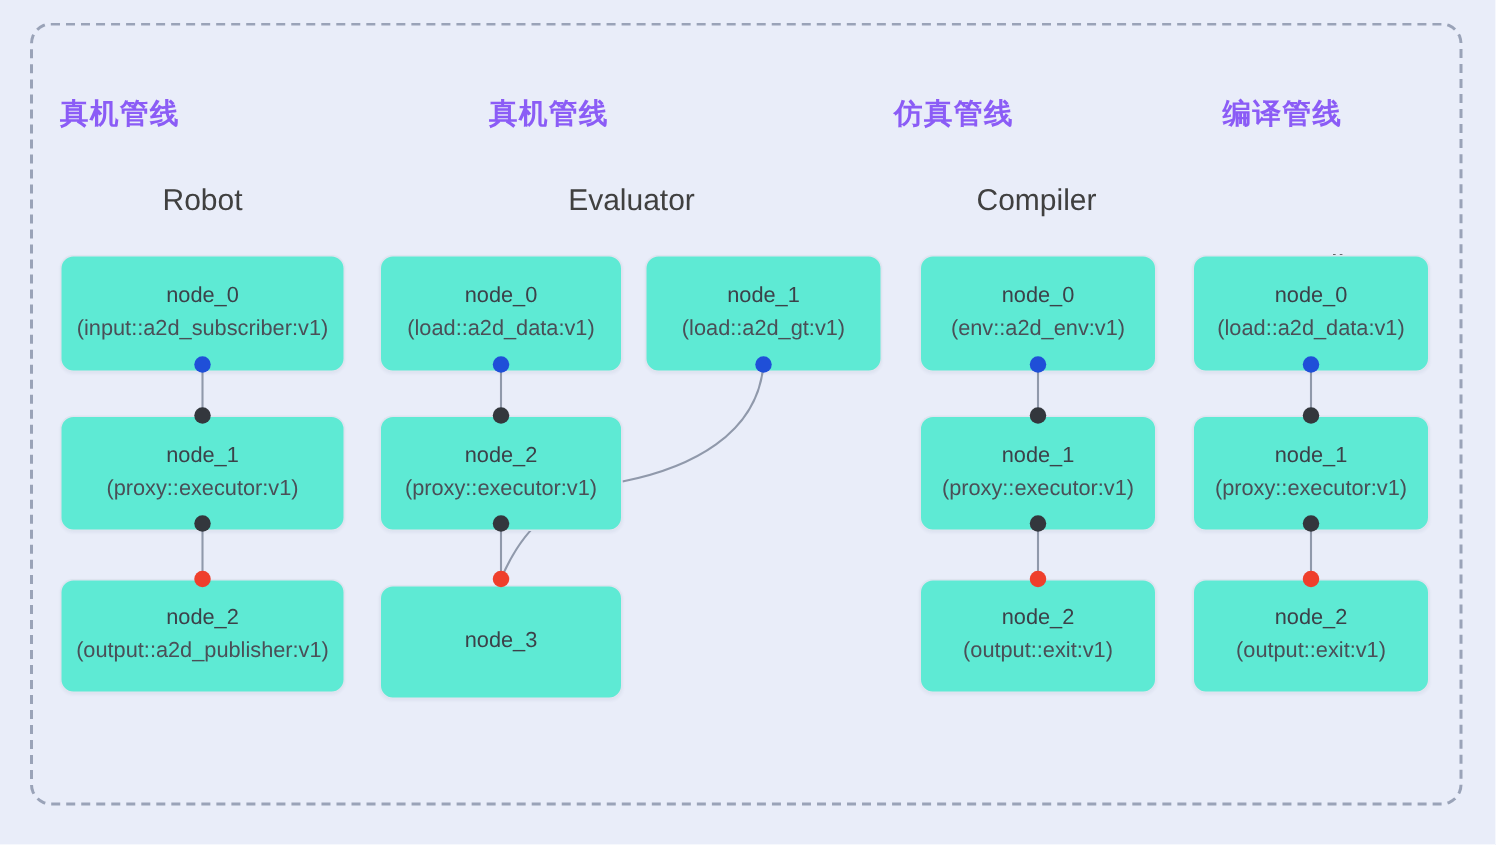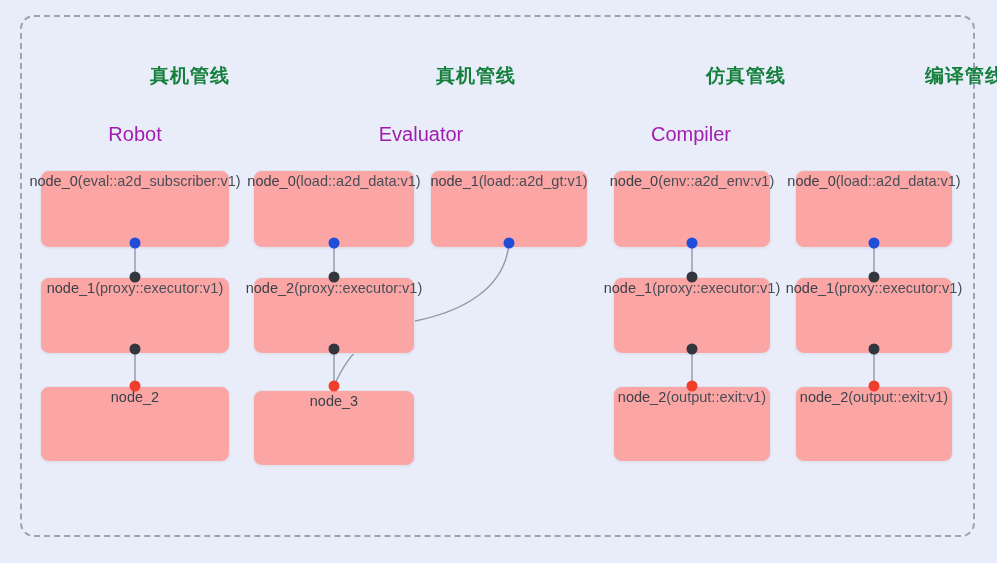--- a/index.html
+++ b/index.html
@@ -21,44 +21,45 @@
     top: 15px;
     width: 955px;
     height: 522px;
     box-sizing: border-box;
     border: 2px dashed #9aa3b8;
     border-radius: 14px;
     pointer-events: none;
   }
   .col-title {
     position: absolute;
-    text-align: right;
+    text-align: left;
     font-size: 19px;
     font-weight: 700;
-    color: #15803d;
+    color: #8b5cf6;
     letter-spacing: 1px;
     white-space: nowrap;
   }
   .col-sub {
     position: absolute;
     text-align: center;
     font-size: 20px;
     font-weight: 400;
-    color: #a21caf;
+    color: #404040;
     white-space: nowrap;
   }
   .node {
     position: absolute;
     box-sizing: border-box;
-    background: #fca5a5;
+    background: #5eead4;
     border: 1px solid #dfe4ef;
     border-radius: 9px;
     box-shadow: 0 1px 2px rgba(35,55,90,0.05);
     display: flex;
-    flex-direction: row;
+    flex-direction: column;
+    align-items: center;
     justify-content: center;
   }
   .node-title {
     font-size: 14.5px;
     color: #3c4149;
     line-height: 1.5;
   }
   .node-kind {
     font-size: 14.5px;
     color: #4a4f57;
@@ -111,28 +112,29 @@
       <path d="M363,345 C350,355 340,372 334,386" fill="none" stroke="#9099ab" stroke-width="1.4"></path>
       <path d="M692,243 L692,277" fill="none" stroke="#9099ab" stroke-width="1.4"></path>
       <path d="M692,349 L692,386" fill="none" stroke="#9099ab" stroke-width="1.4"></path>
       <path d="M874,243 L874,277" fill="none" stroke="#9099ab" stroke-width="1.4"></path>
       <path d="M874,349 L874,386" fill="none" stroke="#9099ab" stroke-width="1.4"></path>
     </svg>
 
   <div id="nodes-layer">
       <div class="node" style="left: 40px; top: 170px; width: 190px; height: 78px;">
         <div class="node-title">node_0</div>
-        <div class="node-kind">(eval::a2d_subscriber:v1)</div>
+        <div class="node-kind">(input::a2d_subscriber:v1)</div>
       </div>
       <div class="node" style="left: 40px; top: 277px; width: 190px; height: 77px;">
         <div class="node-title">node_1</div>
         <div class="node-kind">(proxy::executor:v1)</div>
       </div>
       <div class="node" style="left: 40px; top: 386px; width: 190px; height: 76px;">
         <div class="node-title">node_2</div>
+        <div class="node-kind">(output::a2d_publisher:v1)</div>
       </div>
       <div class="node" style="left: 253px; top: 170px; width: 162px; height: 78px;">
         <div class="node-title">node_0</div>
         <div class="node-kind">(load::a2d_data:v1)</div>
       </div>
       <div class="node" style="left: 430px; top: 170px; width: 158px; height: 78px;">
         <div class="node-title">node_1</div>
         <div class="node-kind">(load::a2d_gt:v1)</div>
       </div>
       <div class="node" style="left: 253px; top: 277px; width: 162px; height: 77px;">

